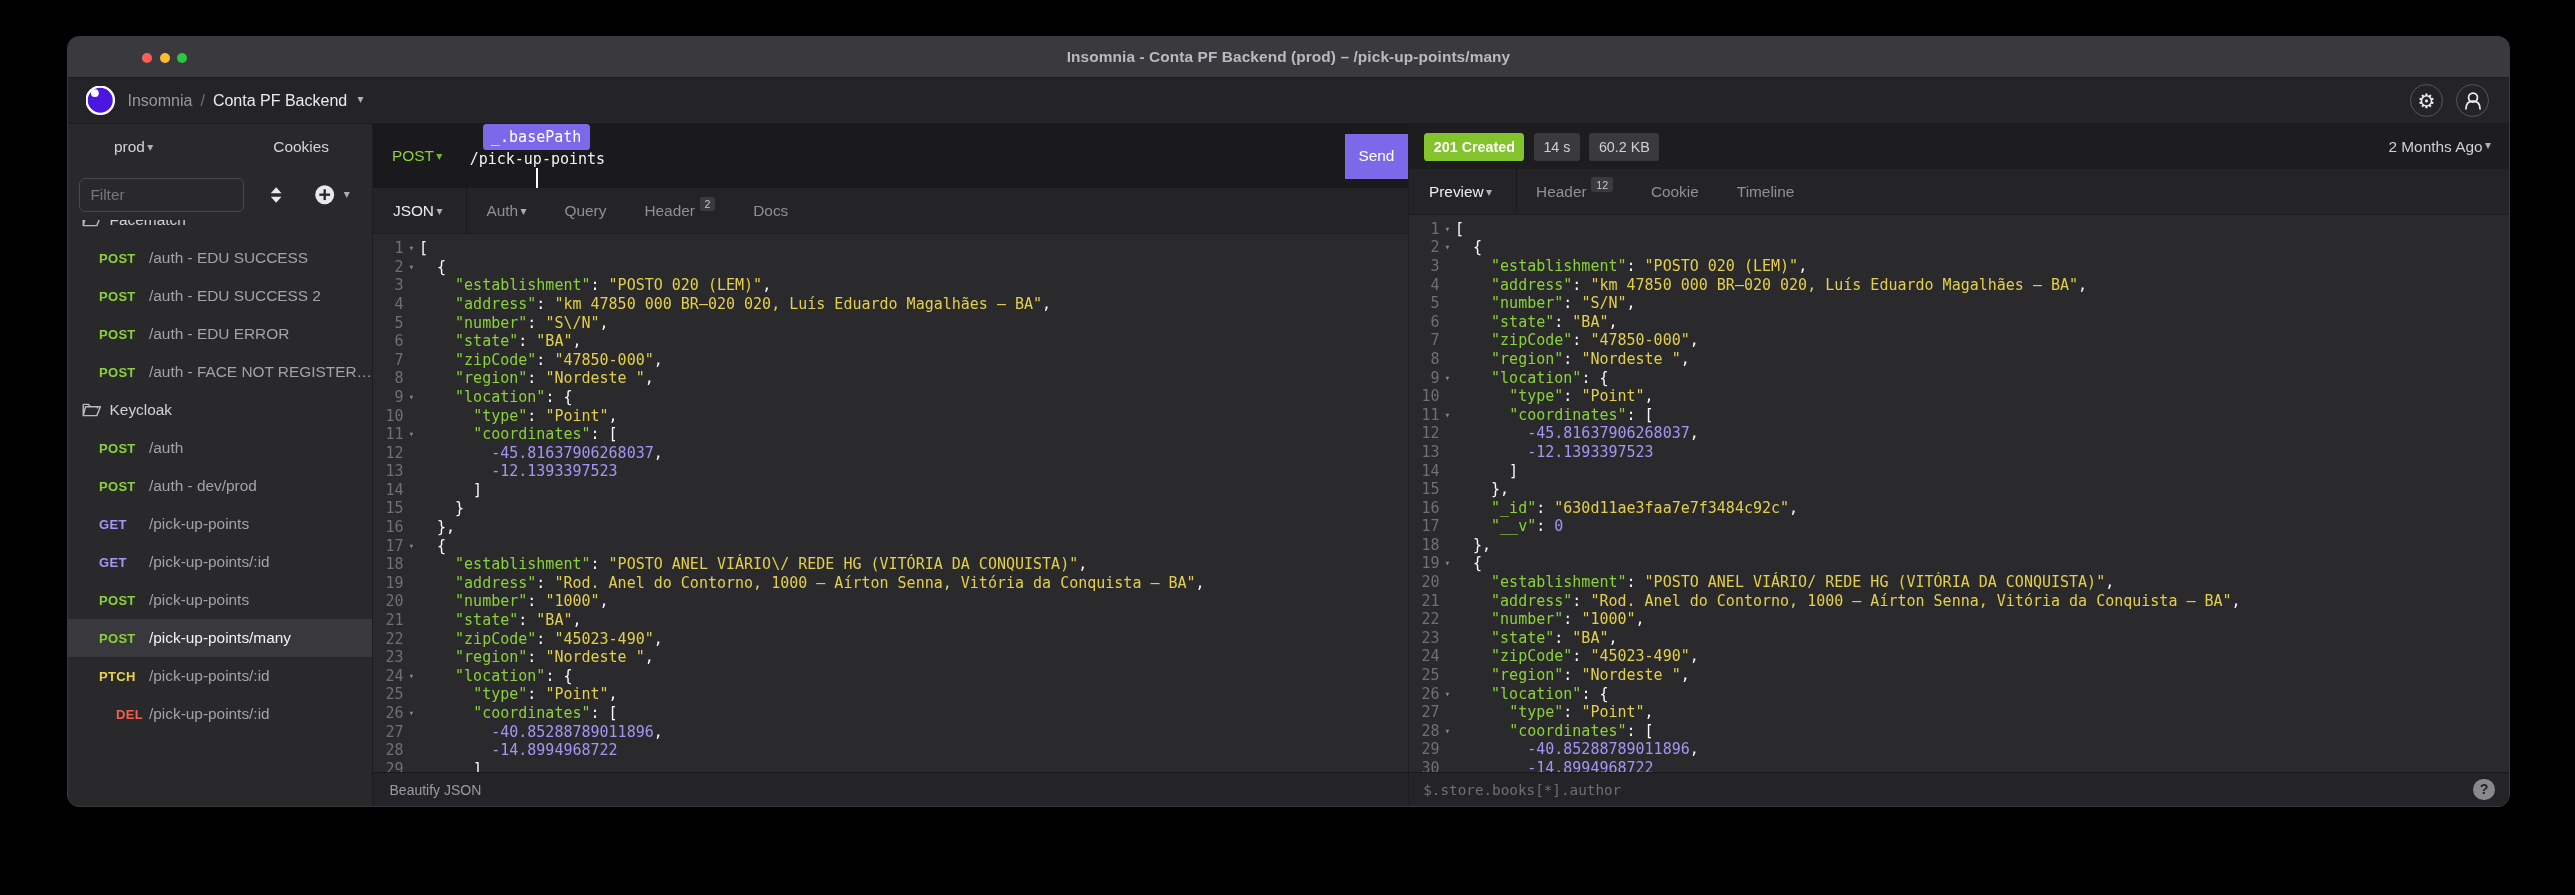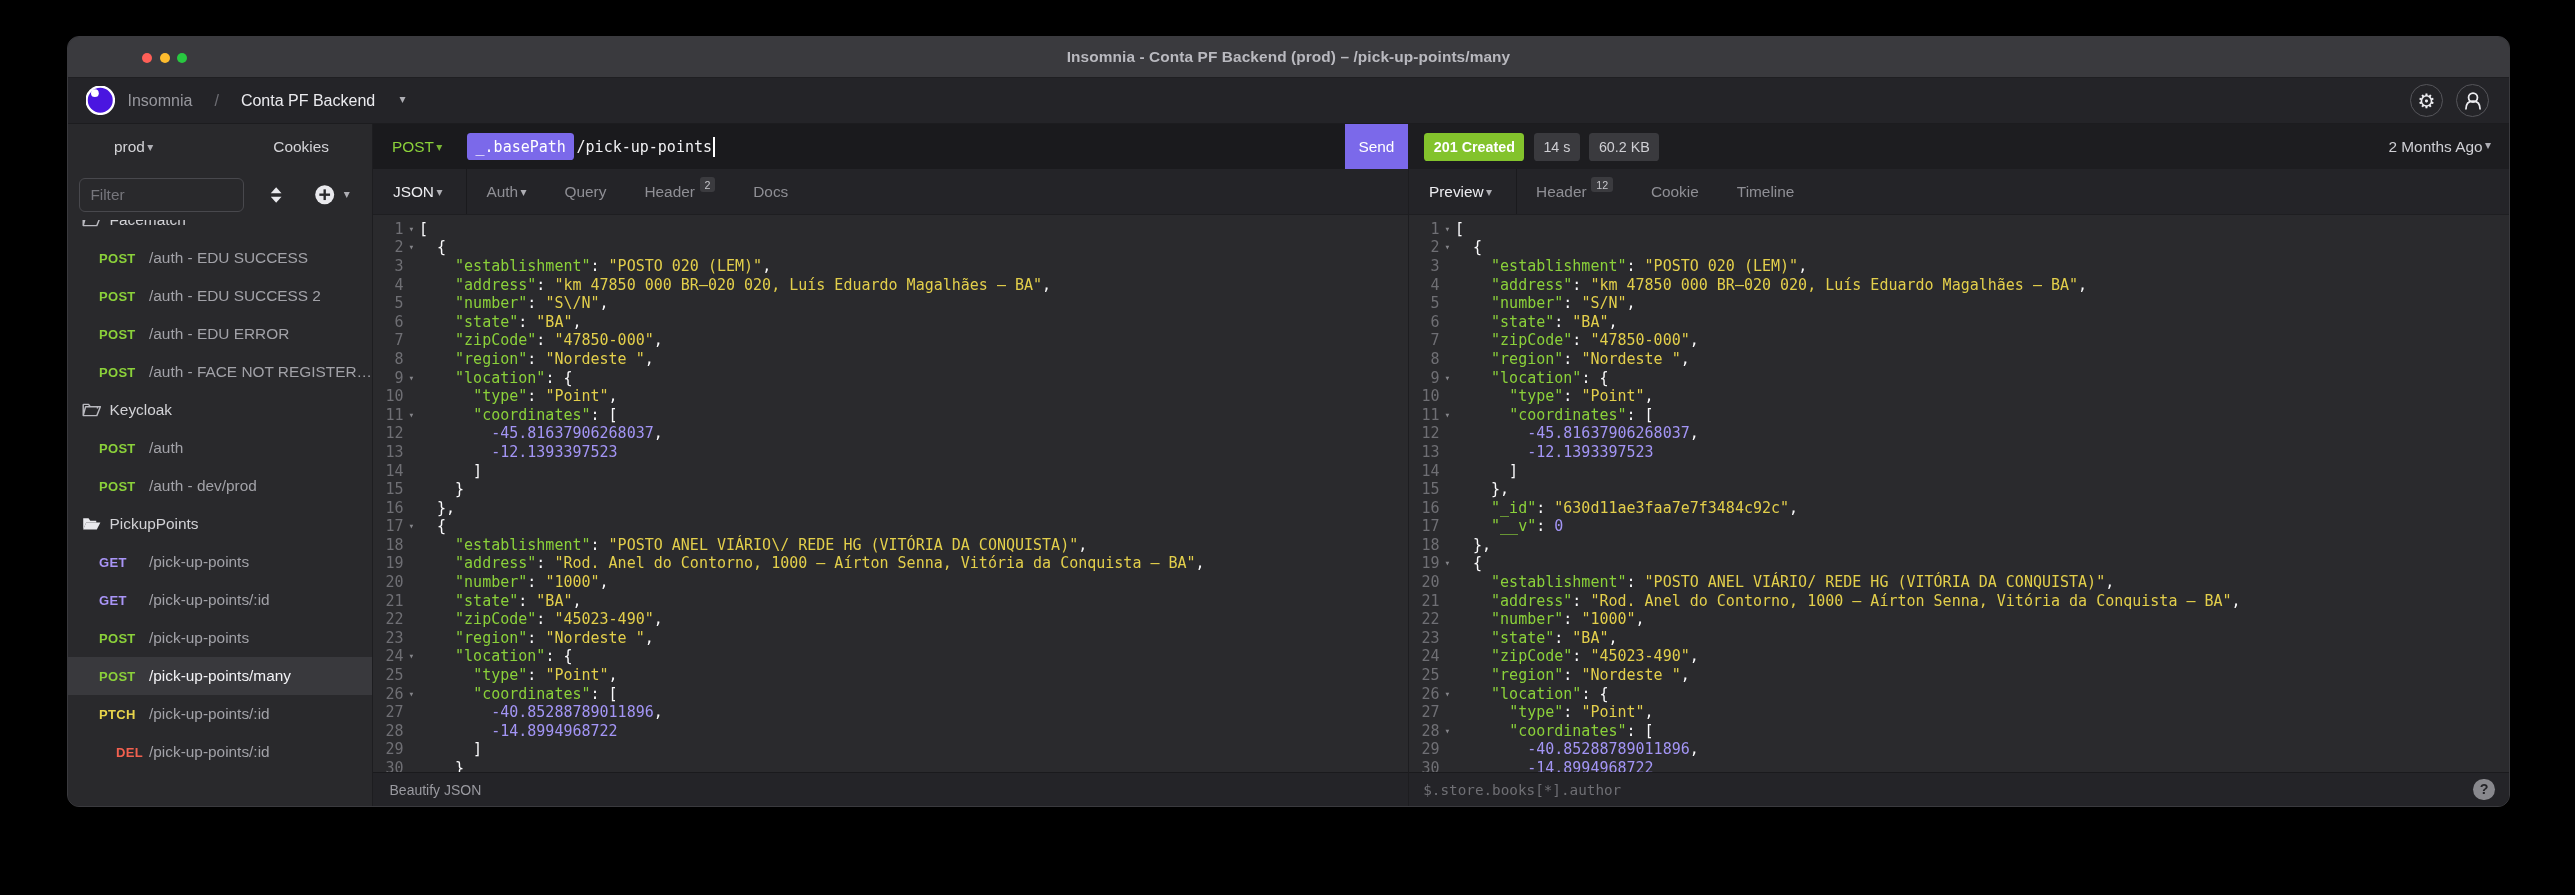--- a/index.html
+++ b/index.html
@@ -16,21 +16,21 @@
   .traffic { position:absolute; left:74px; top:16px; display:flex; gap:7.7px; }
   .light { width:10px; height:10px; border-radius:50%; }
   .l-red { background:#ff5f57; } .l-yellow { background:#febc2e; } .l-green { background:#28c840; }
   .win-title { text-align:center; line-height:40px; font-size:15.4px; font-weight:700;
                color:#b9b9bf; letter-spacing:0.1px; }
 
   
   .appheader { flex:0 0 46px; background:#242428; display:flex; align-items:center;
                border-bottom:0.6px solid #1c1c1f; }
   .logo { margin-left:18px; width:28.5px; height:28.5px; flex:0 0 28.5px; }
-  .crumbs { margin-left:13px; font-size:16px; display:flex; align-items:flex-start; gap:22px; }
+  .crumbs { margin-left:13px; font-size:16px; display:flex; align-items:flex-start; gap:8px; }
   .crumb-app { color:#97979d; }
   .crumb-sep { color:#6e6e74; }
   .crumb-ws { color:#ebebef; }
   .caret-down { color:#aeaeb4; font-size:12px; margin-left:2.4px; }
   .header-right { margin-left:auto; margin-right:20px; display:flex; gap:13px; }
   .round-btn { width:33px; height:33px; border-radius:50%; border:1.2px solid #55555a;
                display:flex; align-items:center; justify-content:center; color:#ececf0; }
   .gear-glyph { font-size:20px; line-height:1; }
 
   
@@ -62,21 +62,21 @@
   .req-label { font-size:15.4px; color:#a2a2a8; margin-left:6px; white-space:nowrap; }
   .sb-row.selected .req-label { color:#f2f2f5; }
 
   
   .request-panel { flex:0 0 1036px; display:flex; flex-direction:column;
                    border-right:1.2px solid #1d1d20; background:#2a2a2d; }
   .urlbar { flex:0 0 45px; background:#1a1a1d; display:flex; align-items:center; }
   .method-dd { margin-left:19px; font-size:15.4px; color:#8bd13a; display:flex; align-items:center; }
   .method-dd .caret-down { color:#8bd13a; opacity:.85; }
   .url-edit { margin-left:25px; display:flex; align-items:center;
-              font-family:"DejaVu Sans Mono", monospace; font-size:15px; color:#f2f2f4; }
+              font-family:"DejaVu Sans Mono", monospace; font-size:15px; color:#f2f2f4;flex-direction:column; }
   .basepath-pill { background:#7b69ea; color:#fff; padding:4.2px 8.3px; border-radius:3.6px; }
   .url-path { margin-left:2.4px; }
   .text-caret { width:1.8px; height:20px; background:#fff; margin-left:1.2px; }
   .send-btn { margin-left:auto; width:63px; height:45px; background:#7b69ea; color:#fff;
               font-size:15.4px; display:flex; align-items:center; justify-content:center; }
 
   .tabrow { flex:0 0 46px; background:#242428; display:flex; align-items:stretch;
             border-bottom:1.2px solid #1e1e21; font-size:15.4px; }
   .tab-first { display:flex; align-items:center; padding:0 24px 0 20px;
                border-right:1.2px solid #1a1a1d; color:#ececf0; }
@@ -215,27 +215,20 @@
             </svg>
             <span class="folder-label">Keycloak</span>
           </div>
           <div class="sb-row request">
             <span class="method m-POST">POST</span>
             <span class="req-label">/auth</span>
           </div>
           <div class="sb-row request">
             <span class="method m-POST">POST</span>
             <span class="req-label">/auth - dev/prod</span>
-          </div>
-          <div class="sb-row folder">
-            <svg width="19" height="15.4" viewBox="0 0 32 26">
-              <path d="M2 4 h9 l3 4 h10 v3 h-17 l-5 12 Z" fill="#e9e9ed"></path>
-              <path d="M7 11 h24 l-6 12 h-23 Z" fill="#e9e9ed"></path>
-            </svg>
-            <span class="folder-label">PickupPoints</span>
           </div>
           <div class="sb-row request">
             <span class="method m-GET">GET</span>
             <span class="req-label">/pick-up-points</span>
           </div>
           <div class="sb-row request">
             <span class="method m-GET">GET</span>
             <span class="req-label">/pick-up-points/:id</span>
           </div>
           <div class="sb-row request">

